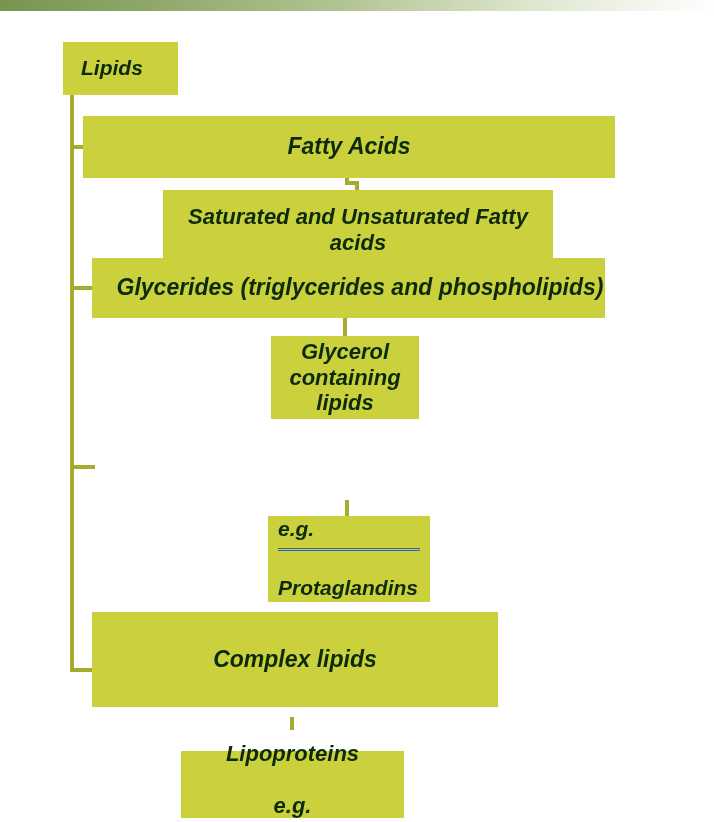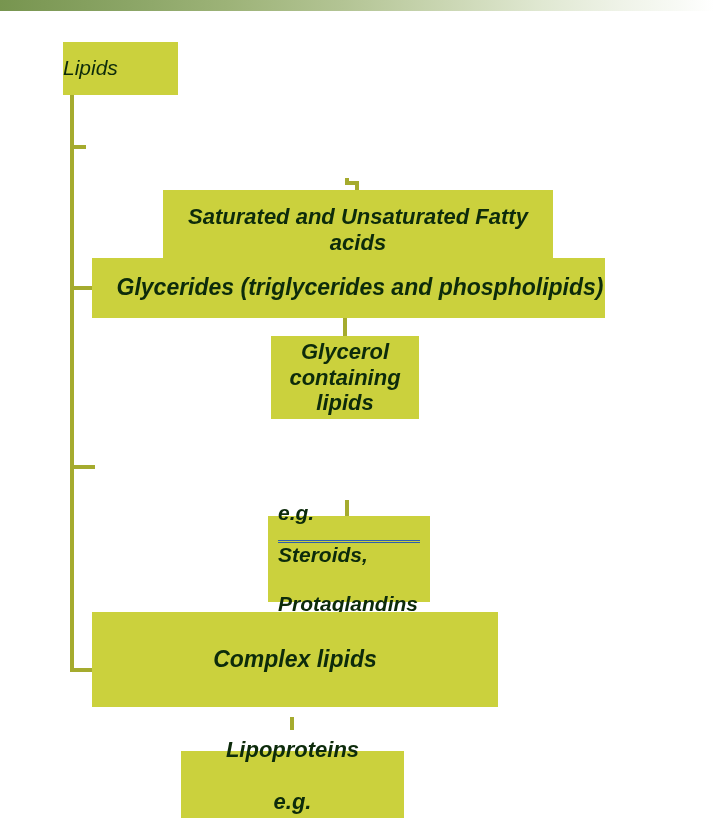--- a/index.html
+++ b/index.html
@@ -63,38 +63,37 @@
   .box.center {
     justify-content: center;
     text-align: center;
     font-weight: bold;
     font-style: italic;
   }
   .box.left {
     justify-content: flex-start;
     text-align: left;
     font-style: italic;
-    font-weight: normal;
-    padding-left: 0;
+    font-weight: bold;
+    padding-left: 18px;
   }
   .box span { display: block; width: 100%; }
 
   
   .t-root   { font-size: 21px; }
   .t-major  { font-size: 23px; }
   .t-sub    { font-size: 22px; }
   .t-small  { font-size: 21px; }
 
   
   .grammar-underline {
     border-bottom: 3px double #2f5fb0;
-    padding-bottom: 14px;
+    padding-bottom: 6px;
   }
   .spell-underline {
-    text-decoration: underline;
     text-decoration-style: wavy;
     text-decoration-color: #e02020;
     text-decoration-thickness: 2px;
     text-underline-offset: 3px;
   }
 </style>
 </head>
 <body>
 
 <div id="slide">
@@ -118,37 +117,40 @@
   <div class="ln" style="left:343px; top:318px; width:4px; height:18px;"></div>
 
   <div class="ln" style="left:345px; top:500px; width:4px; height:17px;"></div>
 
   <div class="ln" style="left:290px; top:717px; width:4px; height:13px;"></div>
 
   <div class="box left t-root" style="left:63px; top:42px; width:115px; height:53px;">
     <span>Lipids</span>
   </div>
 
+  <div class="box center t-major" style="left:83px; top:116px; width:532px; height:62px;">
+    <span>Fatty Acids</span>
+  </div>
 
   <div class="box center t-sub" style="left:163px; top:190px; width:390px; height:80px; padding:0 14px;">
     <span>Saturated and Unsaturated Fatty acids</span>
   </div>
 
   <div class="box center t-major" style="left:92px; top:258px; width:513px; height:60px;padding-left:23px;">
     <span>Glycerides (triglycerides and phospholipids)</span>
   </div>
 
   <div class="box center t-sub" style="left:271px; top:336px; width:148px; height:83px; padding:1px 8px;">
     <span>Glycerol containing lipids</span>
   </div>
 
 
   <div class="box center t-small" style="left:268px; top:516px; width:162px; height:86px; padding:0 10px;">
     <span style="text-align:left;">
-      <span class="grammar-underline">e.g.</span><span> Steroids,</span><br>
+      <span class="grammar-underline">e.g.</span><br>
       <span class="spell-underline">Protaglandins</span>
     </span>
   </div>
 
   <div class="box center t-major" style="left:92px; top:612px; width:406px; height:95px;">
     <span>Complex lipids</span>
   </div>
 
   <div class="box center t-sub" style="left:181px; top:751px; width:223px; height:67px; padding:0 10px;">
     <span>

